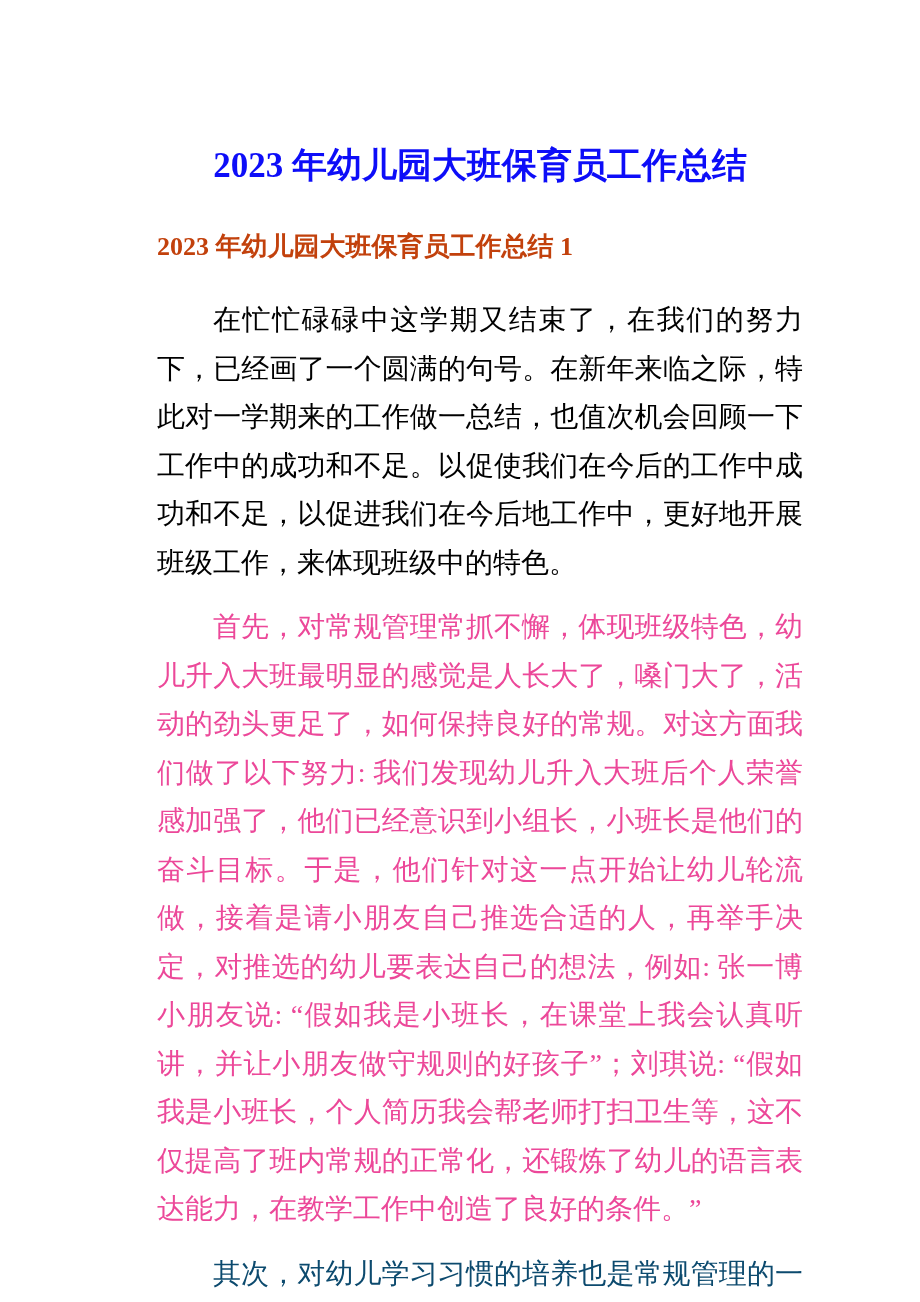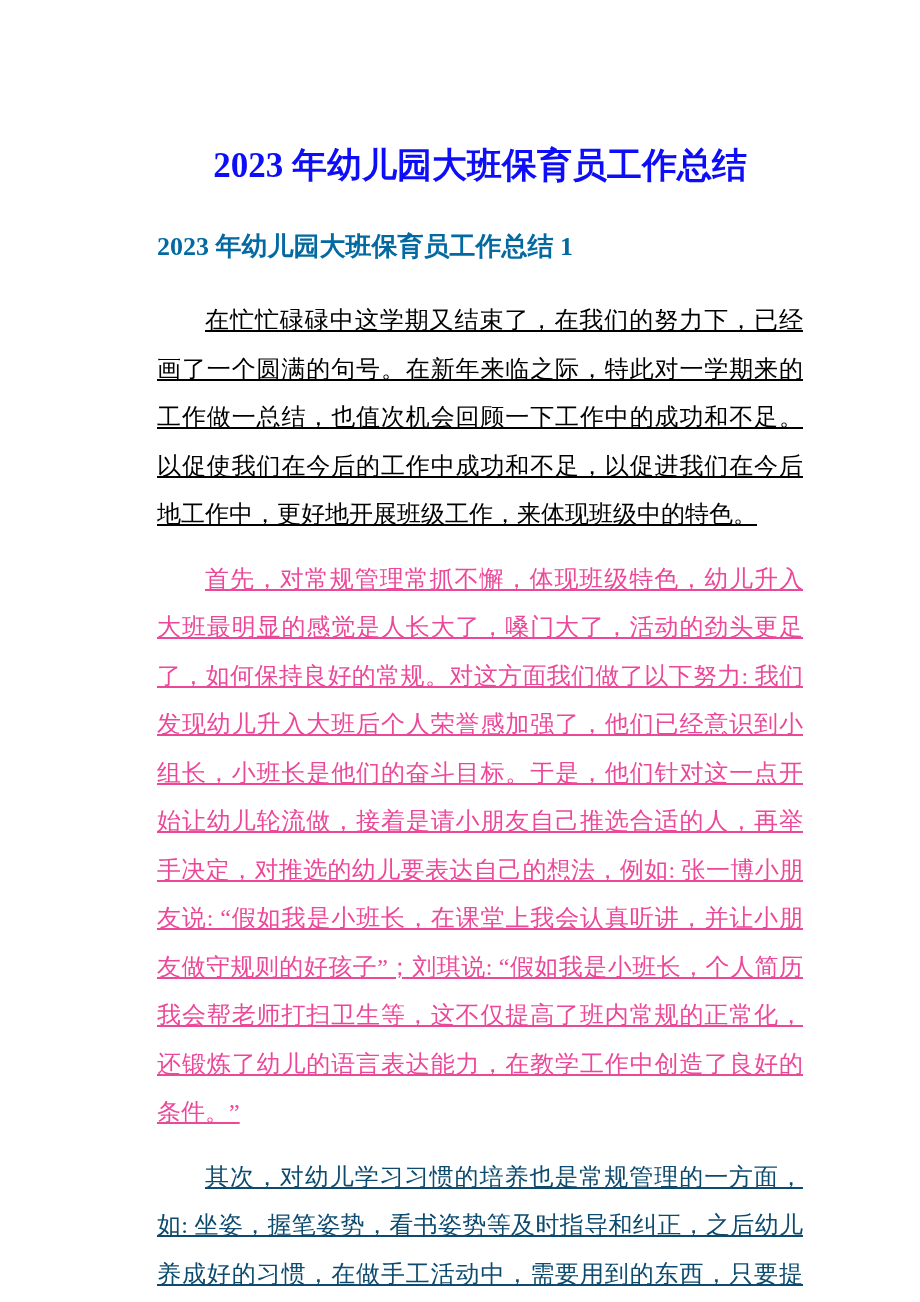--- a/index.html
+++ b/index.html
@@ -31,37 +31,36 @@
   .doc-subtitle {
     margin: 0 0 34px 0;
     text-align: left;
     font-size: 26px;
     line-height: 30px;
     font-weight: bold;
     font-family: "Liberation Serif", "DejaVu Serif", serif;
   }
   .doc-body p {
     margin: 0 0 16px 0;
-    font-size: 24px;
+    font-size: 28px;
     line-height: 48.5px;
     color: #000000;
     text-align: justify;
     text-justify: inter-ideograph;
     text-indent: 2em;
     word-break: break-all;
     font-family: "Liberation Serif", "DejaVu Serif", serif;
-    text-decoration: underline;
   }
 </style>
 </head>
 <body>
 
 <div class="page" style="background: rgb(255, 255, 255); margin-left: 20px;">
   <h1 class="doc-title" style="color: rgb(13, 13, 248);">2023 年幼儿园大班保育员工作总结</h1>
 
-  <h2 class="doc-subtitle" style="color: #0369a1;">2023 年幼儿园大班保育员工作总结 1</h2>
+  <h2 class="doc-subtitle" style="color: #c2410c;">2023 年幼儿园大班保育员工作总结 1</h2>
 
   <div class="doc-body">
     <p style="color: rgb(0, 0, 0);">在忙忙碌碌中这学期又结束了，在我们的努力下，已经画了一个圆满的句号。在新年来临之际，特此对一学期来的工作做一总结，也值次机会回顾一下工作中的成功和不足。以促使我们在今后的工作中成功和不足，以促进我们在今后地工作中，更好地开展班级工作，来体现班级中的特色。</p>
     <p style="color: #ec4899;">首先，对常规管理常抓不懈，体现班级特色，幼儿升入大班最明显的感觉是人长大了，嗓门大了，活动的劲头更足了，如何保持良好的常规。对这方面我们做了以下努力: 我们发现幼儿升入大班后个人荣誉感加强了，他们已经意识到小组长，小班长是他们的奋斗目标。于是，他们针对这一点开始让幼儿轮流做，接着是请小朋友自己推选合适的人，再举手决定，对推选的幼儿要表达自己的想法，例如: 张一博小朋友说: “假如我是小班长，在课堂上我会认真听讲，并让小朋友做守规则的好孩子”；刘琪说: “假如我是小班长，个人简历我会帮老师打扫卫生等，这不仅提高了班内常规的正常化，还锻炼了幼儿的语言表达能力，在教学工作中创造了良好的条件。”</p>
     <p style="color: #0c4a6e;">其次，对幼儿学习习惯的培养也是常规管理的一方面，如: 坐姿，握笔姿势，看书姿势等及时指导和纠正，之后幼儿养成好的习惯，在做手工活动中，需要用到的东西，只要提前告诉幼儿，幼儿将能及时</p>
   </div>
 </div>
 
 </body></html>

